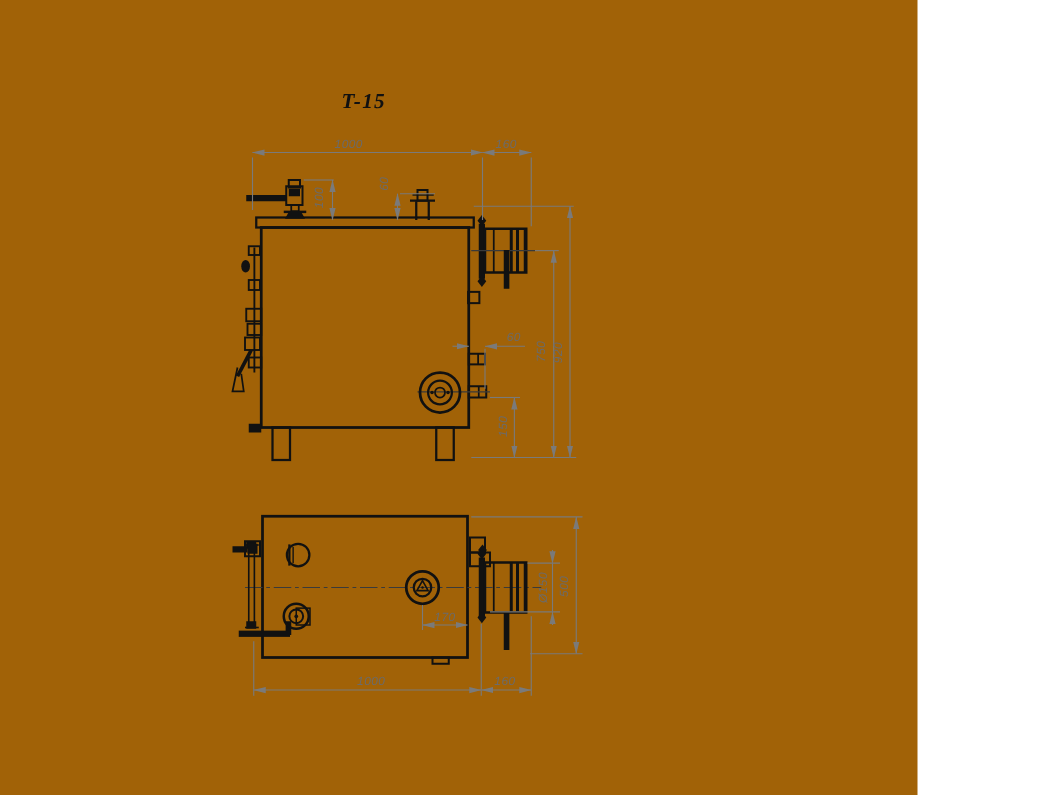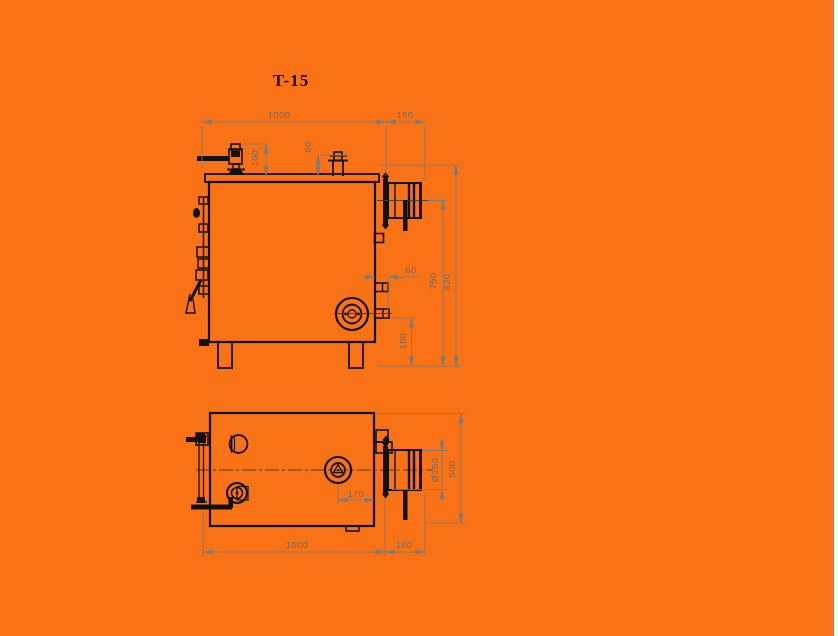--- a/index.html
+++ b/index.html
@@ -1,21 +1,22 @@
 <!DOCTYPE html>
 <html><head>
 <meta charset="utf-8">
 <style>
   html,body{margin:0;padding:0;background:#fff;}
   .canvas{
     position:relative;
-    width:834px;height:636px;
-    background:#f97316;
+    width:734px;height:636px;
+    background:#a16207;
     font-family:"Liberation Sans", sans-serif;
     overflow:hidden;
+    font-style:italic;
   }
   svg text{
     font-family:"Liberation Sans", sans-serif;
     font-size:9.5px;
     fill:#6b6b6b;
     letter-spacing:.4px;
   }
   svg text.title{
     font-family:"Liberation Serif", serif;
     font-weight:bold;

